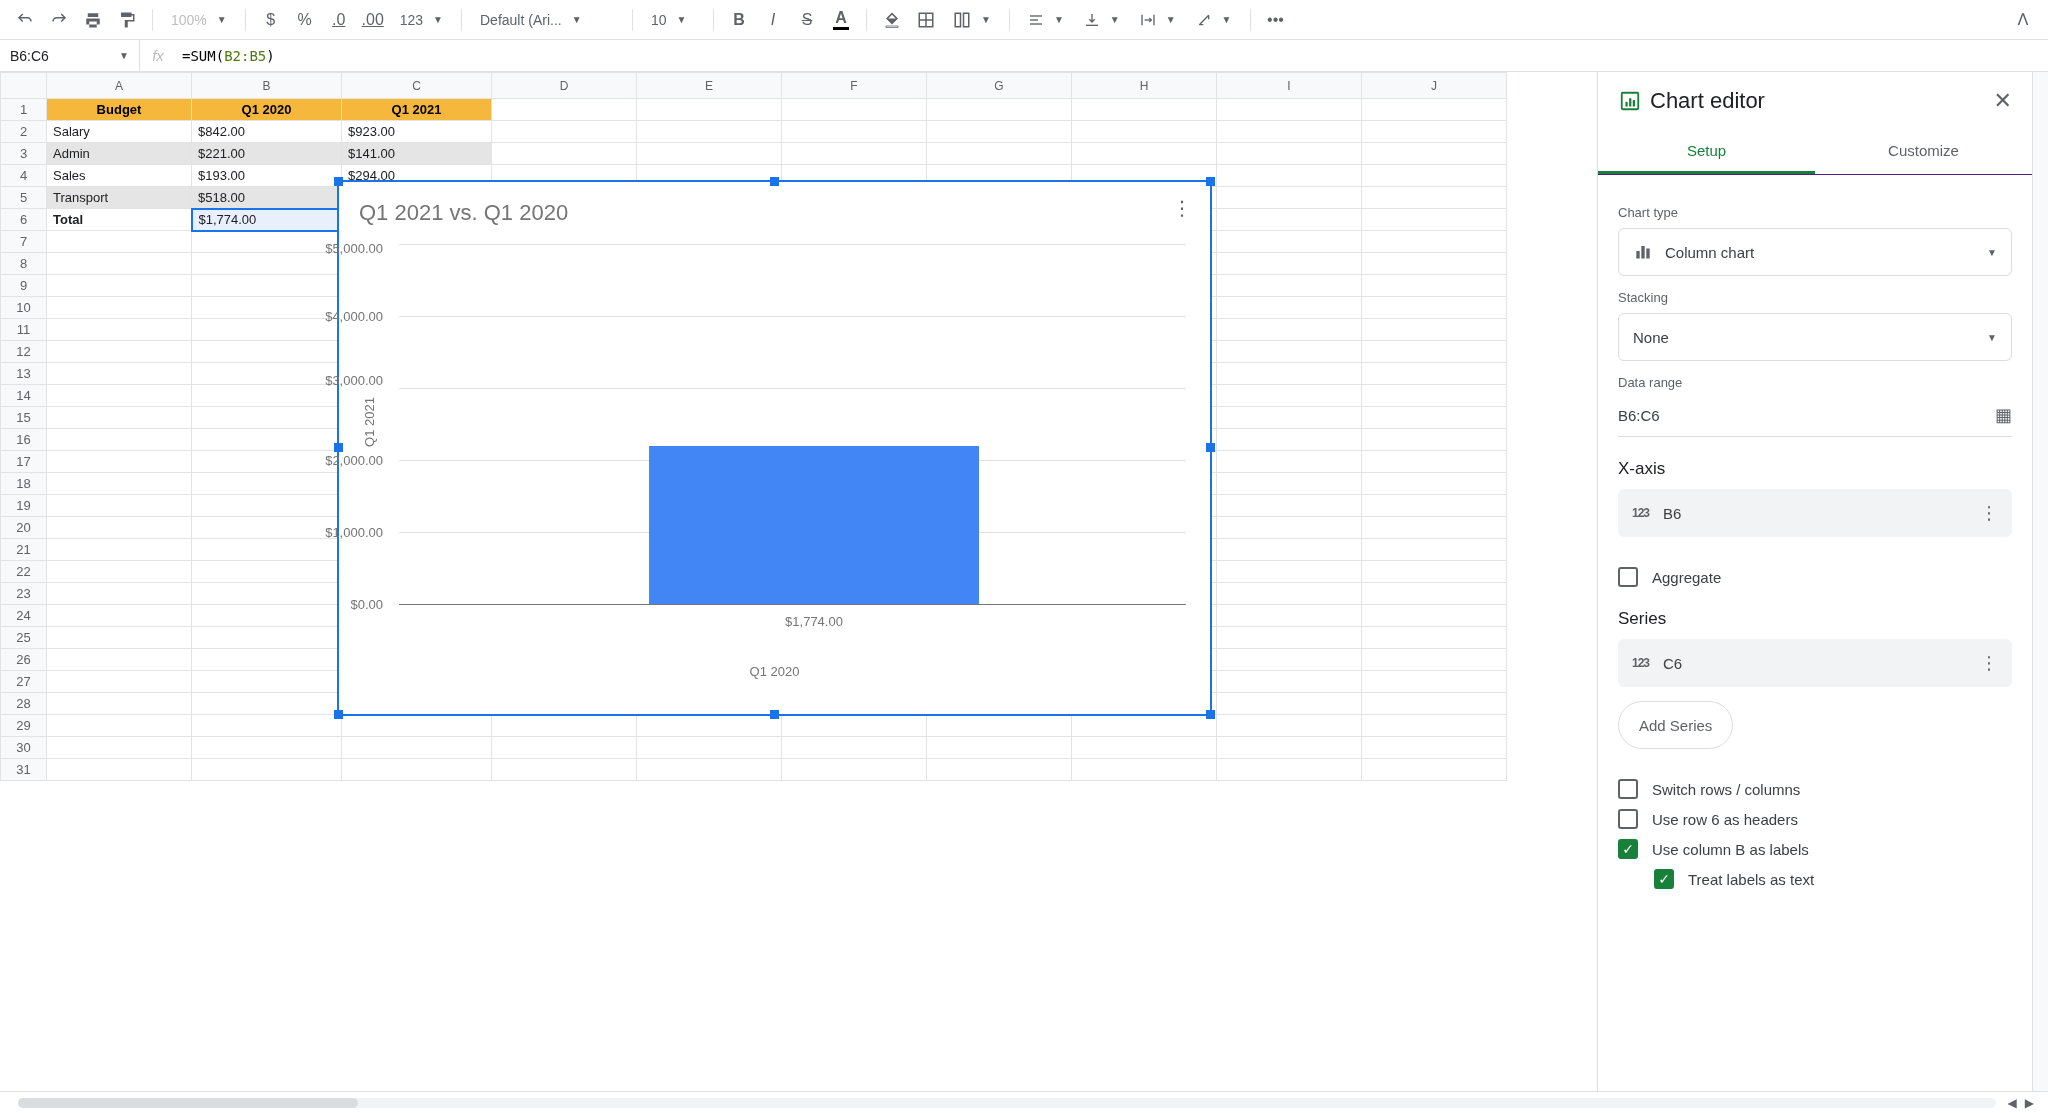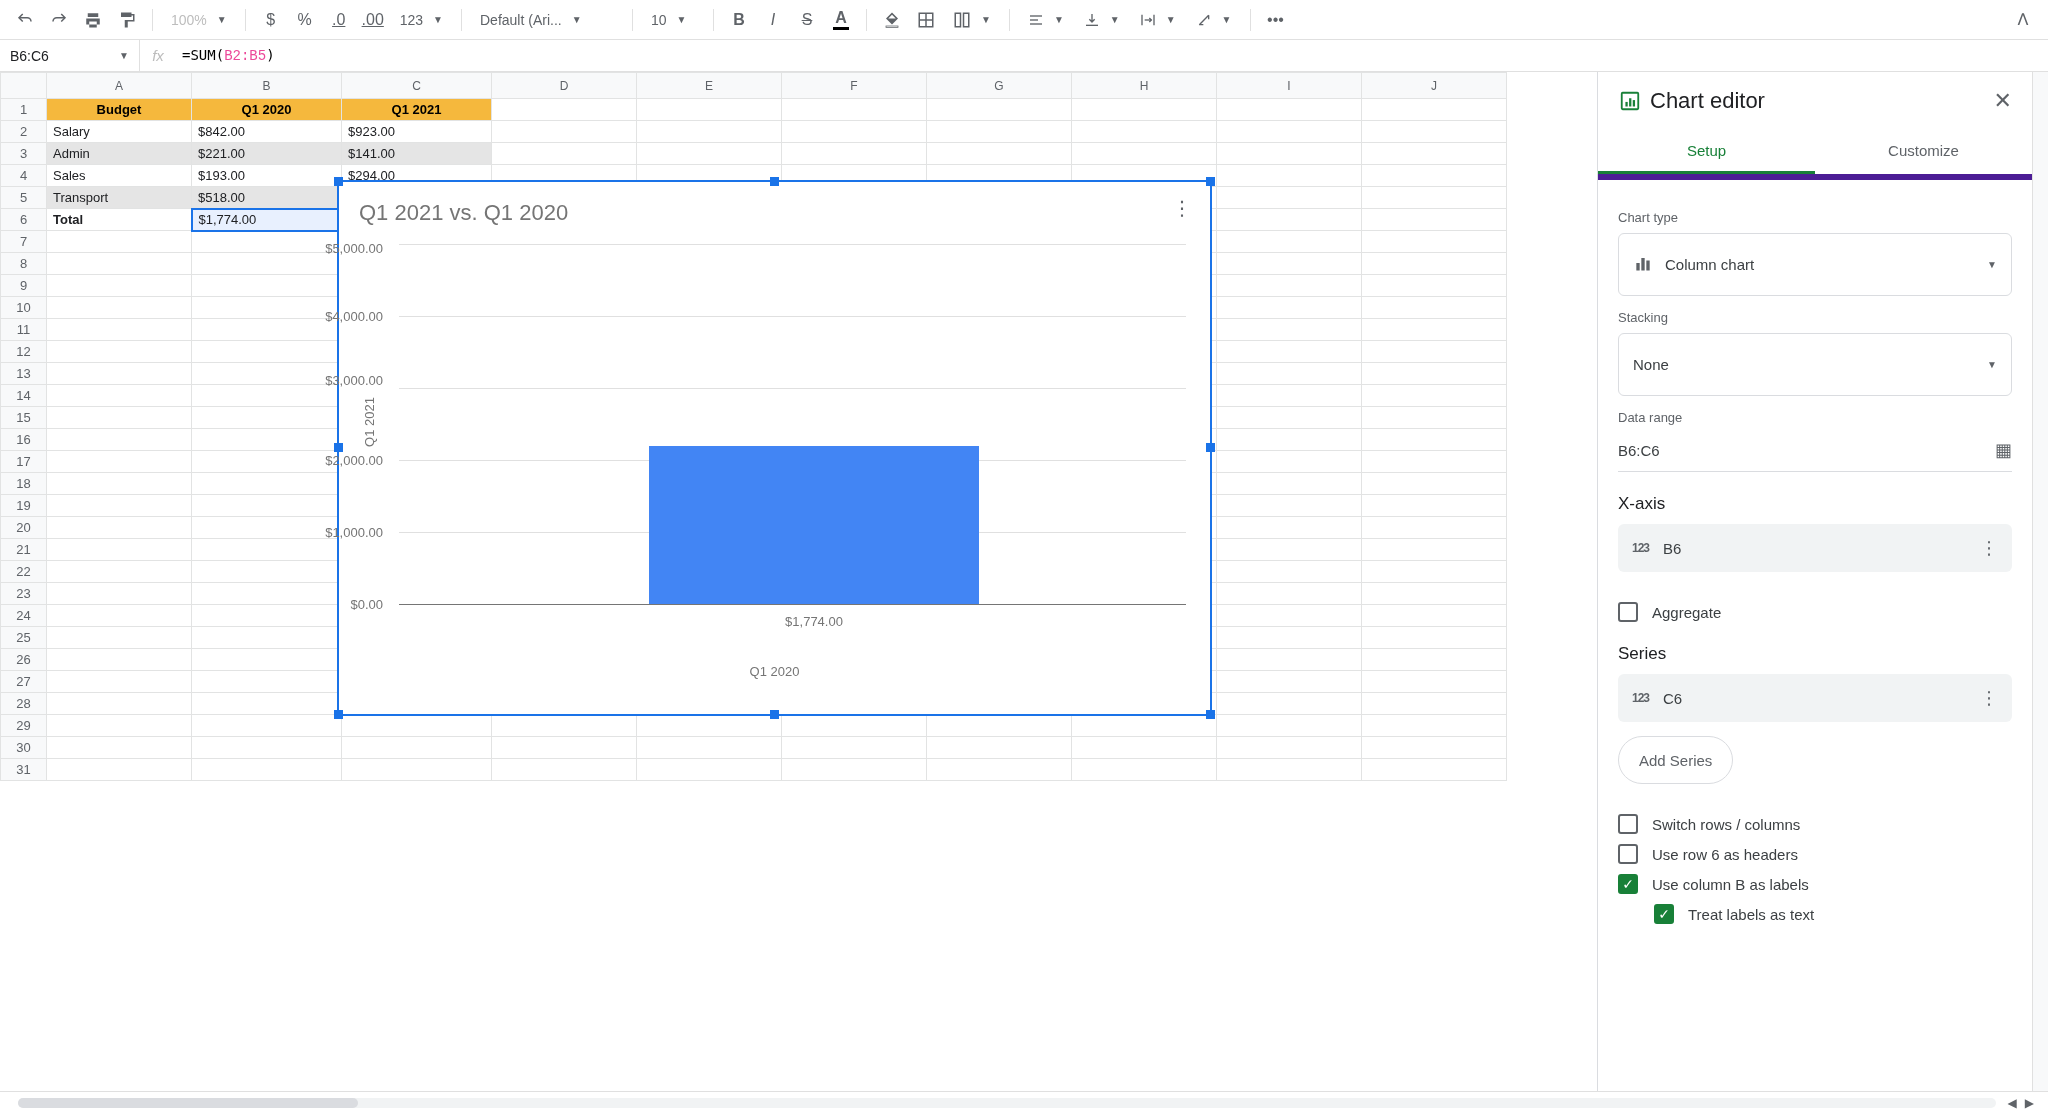--- a/index.html
+++ b/index.html
@@ -13,21 +13,21 @@
   .caret { font-size:10px; color:#5f6368; margin-left:4px;}
   .underline-A { border-bottom:3px solid #000; padding:0 2px; font-weight:bold;}
 
   
   .formula-bar { height:32px; display:flex; align-items:center; border-bottom:1px solid #e0e0e0;}
   .name-box { width:140px; height:100%; border-right:1px solid #e0e0e0; display:flex; align-items:center; padding:0 10px; font-size:14px; color:#202124; position:relative;}
   .name-box .caret { position:absolute; right:10px;}
   .fx { width:36px; text-align:center; color:#bdbdbd; font-style:italic; font-size:15px;}
   .formula-input { flex:1; font-family: Consolas, monospace; font-size:14px; padding:0 6px; outline:none; border:none;}
   .formula-input .fn { color:#000;}
-  .formula-input .rng { color:#ec4899;font-family:Liberation Mono, monospace;}
+  .formula-input .rng { color:#4d7c0f;}
 
   
   .main { display:flex; height: calc(100% - 72px - 22px); }
   .sheet-area { flex:1; position:relative; overflow:hidden;}
   .side-panel { width:435px; border-left:1px solid #dadce0; background:#fff; display:flex; flex-direction:column;}
   .right-scroll { width:16px; background:#f8f9fa; border-left:1px solid #e0e0e0;}
 
   
   .grid { border-collapse:collapse; table-layout:fixed; }
   .grid th, .grid td { border:1px solid #e2e3e3; height:22px; }
@@ -60,26 +60,26 @@
   .bar { position:absolute; background:#4285f4;}
   .xtickl { position:absolute; font-size:13px; color:#757575; transform:translateX(-50%);}
   .xlab { text-align:center; font-size:13px; color:#757575; margin-top:6px;}
   .baseline { position:absolute; left:0; right:0; border-top:1px solid #757575;}
 
   
   .sp-head { display:flex; align-items:center; padding:16px 20px; gap:8px;}
   .sp-icon { width:24px; height:24px; display:flex; align-items:center; justify-content:center;}
   .sp-title { font-size:22px; color:#202124; flex:1;}
   .sp-close { font-size:22px; color:#5f6368; cursor:pointer;}
-  .sp-tabs { display:flex; border-bottom:6px solid #4c1d95;}
+  .sp-tabs { display:flex; border-bottom:1px solid #4c1d95;}
   .sp-tab { flex:1; text-align:center; padding:12px 0; font-size:15px; color:#5f6368; cursor:pointer;}
   .sp-tab.active { color:#188038; border-bottom:3px solid #188038; font-weight:500;}
   .sp-body { padding:16px 20px; overflow:auto; flex:1;}
   .sp-label { font-size:13px; color:#5f6368; margin:14px 0 8px;}
-  .sp-select { height:63px; border:1px solid #dadce0; border-radius:6px; display:flex; align-items:center; padding:0 14px; gap:12px; font-size:15px; color:#3c4043; position:relative; cursor:pointer;}
+  .sp-select { height:48px; border:1px solid #dadce0; border-radius:6px; display:flex; align-items:center; padding:0 14px; gap:12px; font-size:15px; color:#3c4043; position:relative; cursor:pointer;}
   .sp-select .caret { position:absolute; right:14px;}
   .sp-input-row { display:flex; align-items:center; border-bottom:1px solid #dadce0; padding:6px 0 10px;}
   .sp-input { flex:1; border:none; outline:none; font-size:15px; color:#3c4043;}
   .sp-grid-icn { color:#5f6368; font-size:18px;}
   .sp-section { font-size:17px; font-weight:500; color:#202124; margin:22px 0 10px;}
   .sp-pill { height:48px; background:#f1f3f4; border-radius:6px; display:flex; align-items:center; padding:0 14px; gap:14px; font-size:15px; color:#3c4043; position:relative;}
   .sp-pill .menu { position:absolute; right:14px; color:#5f6368; font-size:18px;}
   .sp-pill-outline { height:48px; border:1px solid #dadce0; border-radius:24px; display:flex; align-items:center; padding:16px 20px; font-size:15px; color:#5f6368; cursor:pointer; width: fit-content;}
   .sp-check { display:flex; align-items:center; gap:14px; font-size:15px; color:#3c4043; margin:10px 0;}
   .chk { width:20px; height:20px; border:2px solid #5f6368; border-radius:3px; display:flex; align-items:center; justify-content:center;}

